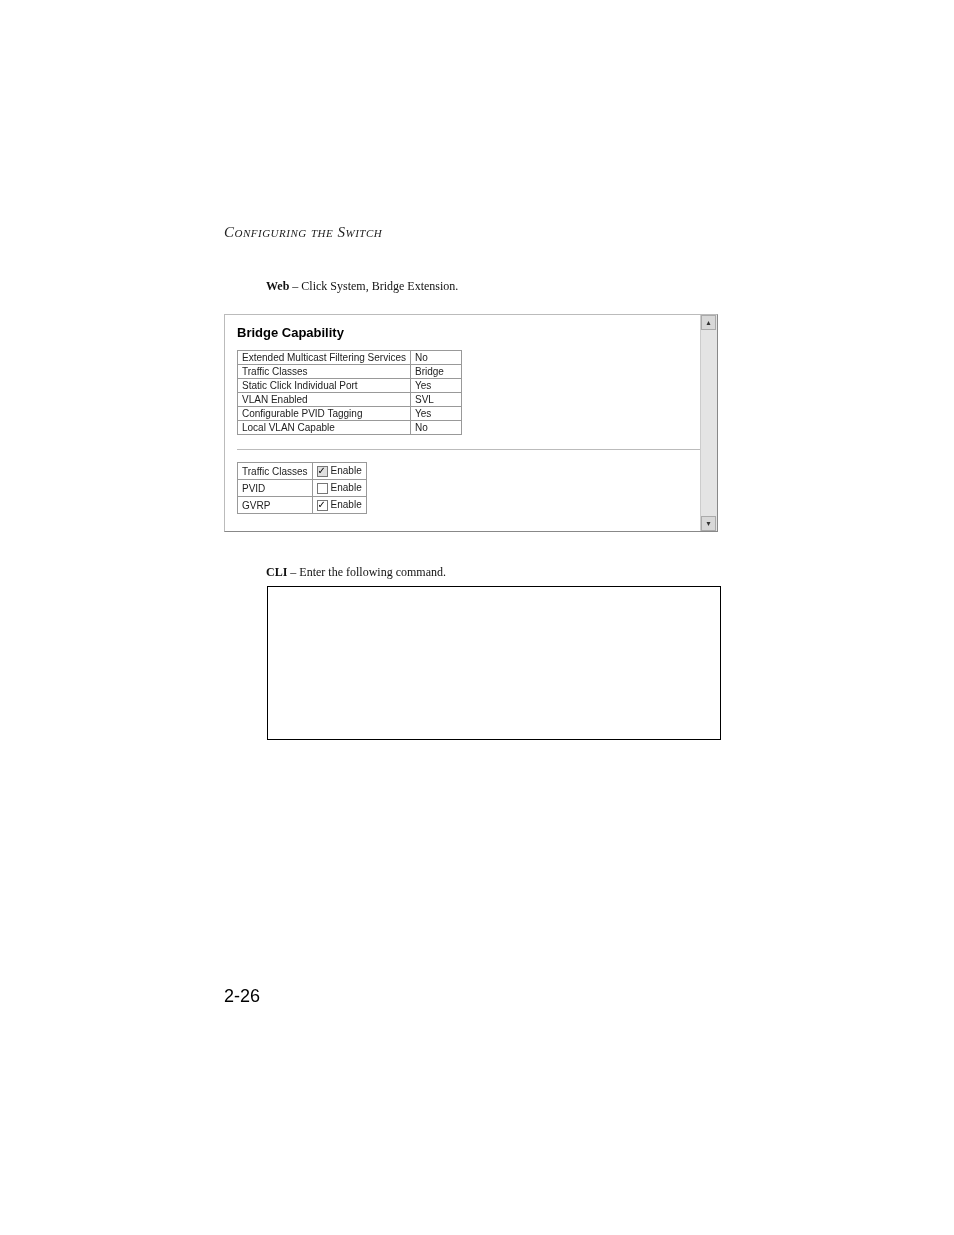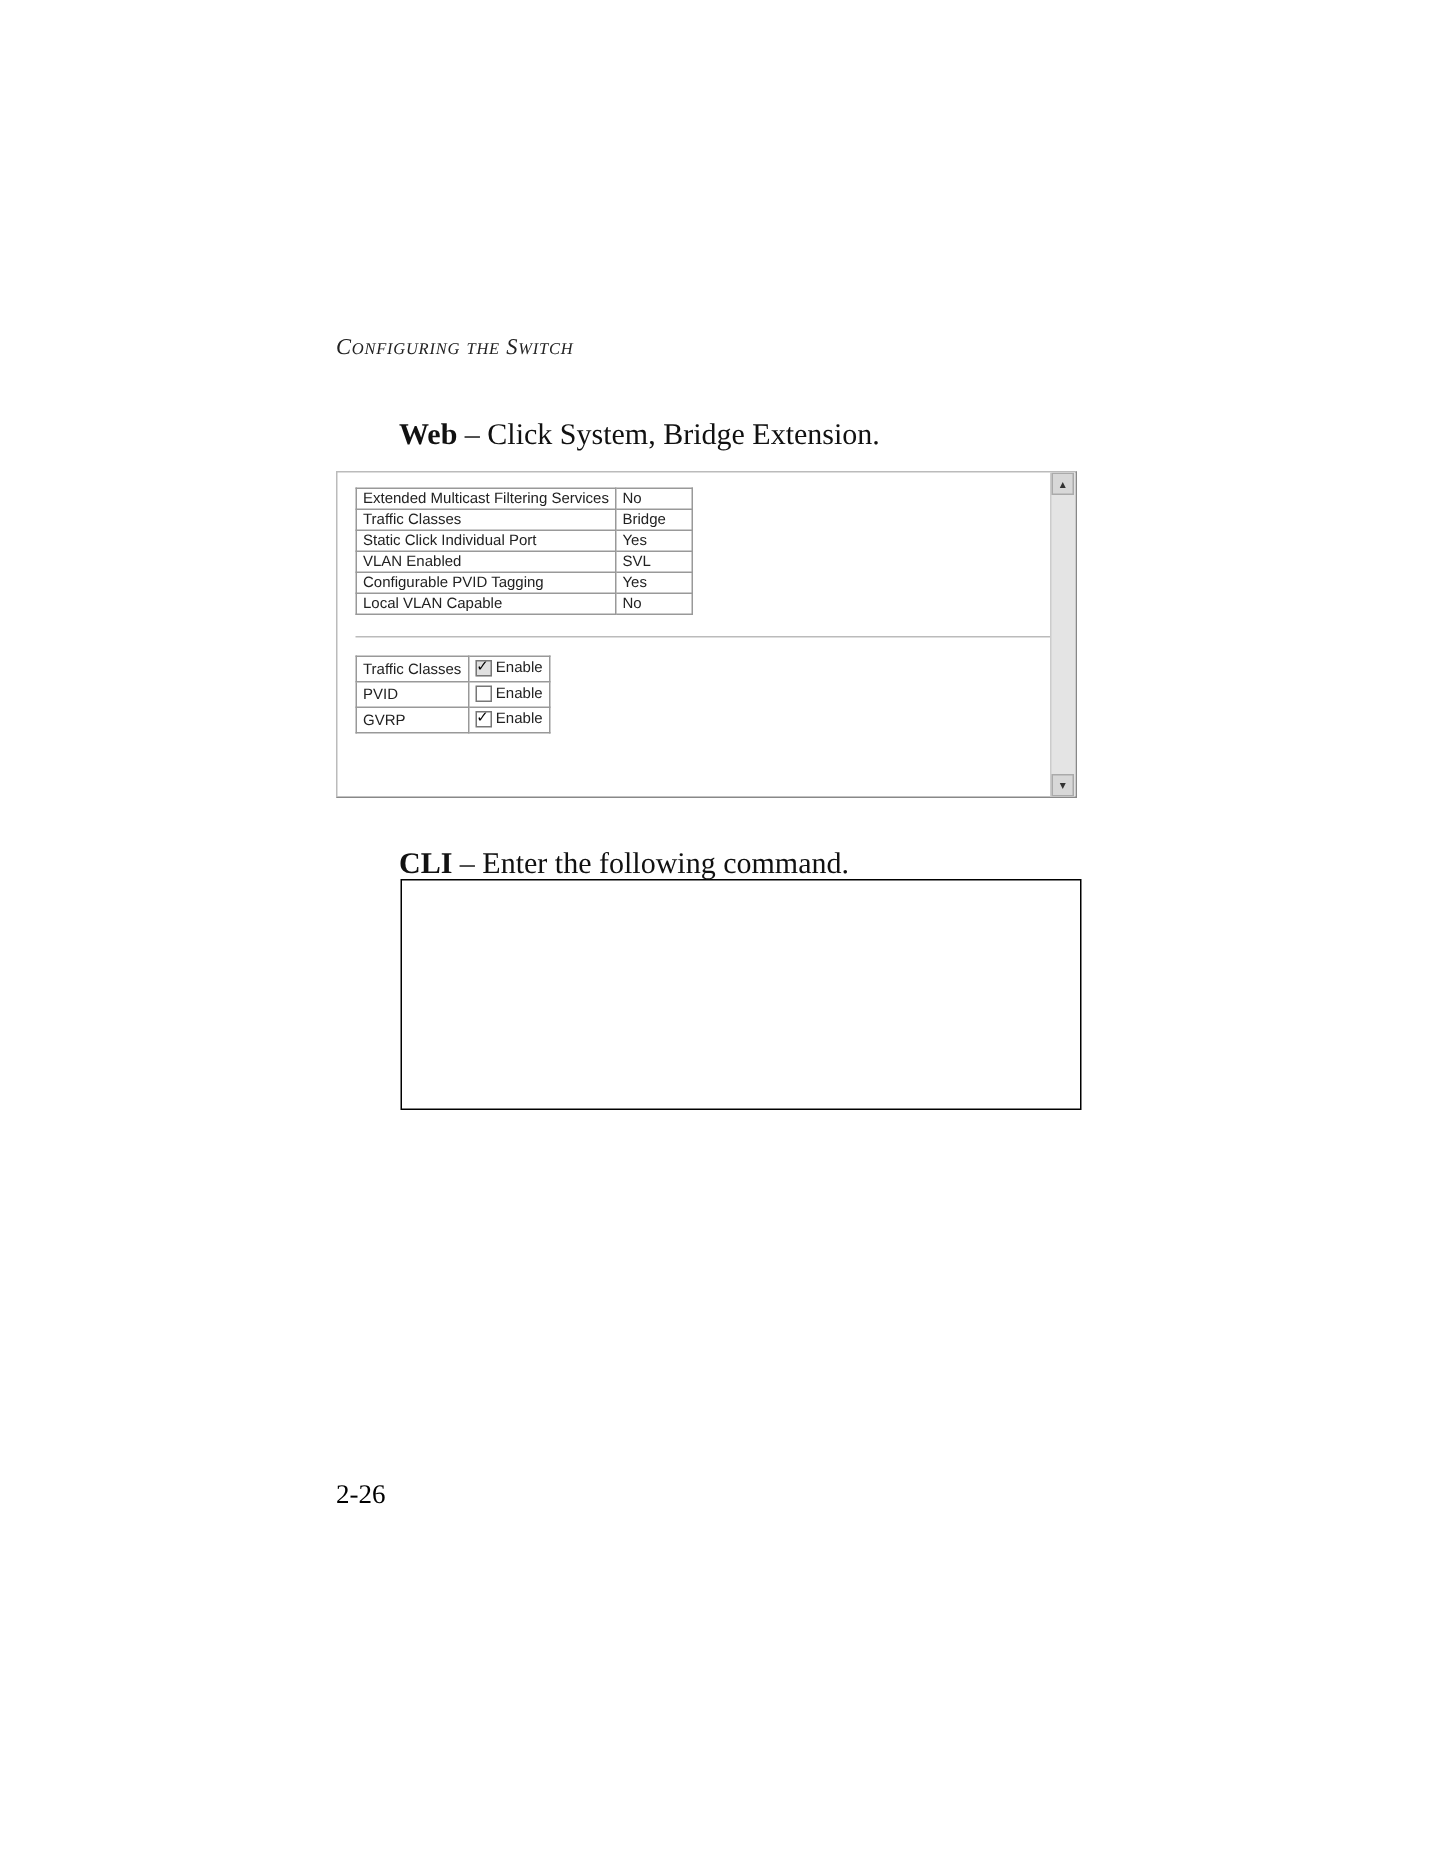--- a/index.html
+++ b/index.html
@@ -23,21 +23,21 @@
     left: 224px;
     font-variant: small-caps;
     font-style: italic;
     font-size: 15px;
     letter-spacing: 0.5px;
     color: #222;
   }
   .body-text {
     position: absolute;
     left: 266px;
-    font-size: 20px;
+    font-size: 12px;
     color: #111;
   }
   .body-text b { font-family: Georgia, serif; font-weight: bold; }
   .web-line { top: 279px; }
   .cli-line { top: 565px; }
 
   .screenshot {
     position: absolute;
     top: 314px;
     left: 224px;
@@ -156,40 +156,41 @@
     height: 154px;
     border: 1px solid #000;
     box-sizing: border-box;
   }
 
   .page-num {
     position: absolute;
     bottom: 228px;
     left: 224px;
     font-size: 18px;
-    font-family: Liberation Serif, serif;
+    font-family: Liberation Sans, sans-serif;
   }
 </style>
 </head>
 <body>
 
 <div class="page">
 
   <div class="running-head">Configuring the Switch</div>
 
   <div class="body-text web-line">
     <b>Web</b><span> – Click System, Bridge Extension.</span>
   </div>
 
   <div class="screenshot">
     <div class="scrollbar">
       <div class="scroll-btn up">▴</div>
       <div class="scroll-btn down">▾</div>
     </div>
     <div class="shot-inner">
+      <div class="shot-title">Bridge Capability</div>
 
       <table class="cap">
         <tbody>
             <tr>
           <td class="k">Extended Multicast Filtering Services</td>
           <td class="v">No</td>
         </tr>
         <tr>
           <td class="k">Traffic Classes</td>
           <td class="v">Bridge</td>

